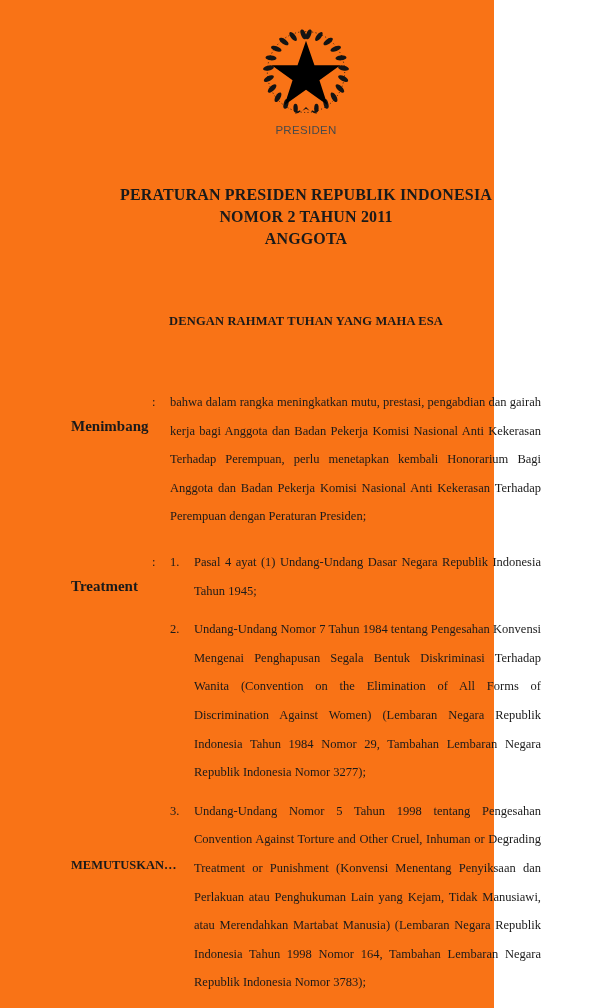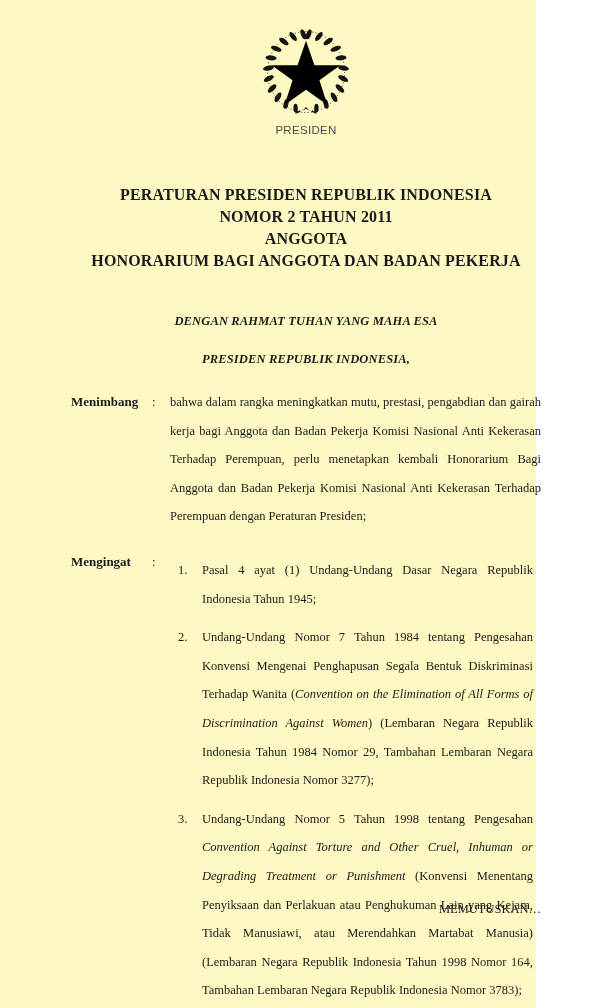--- a/index.html
+++ b/index.html
@@ -11,23 +11,23 @@
     width: 612px;
     height: 1008px;
     position: relative;
     font-family: "Liberation Serif", "DejaVu Serif", serif;
     color: #1a1a1a;
     overflow: hidden;
   }
 
   .page {
     position: relative;
-    width: 536px;
+    width: 494px;
     height: 1008px;
-    background: #fef9c3;
+    background: #f97316;
   }
 
   
   .emblem-block {
     position: absolute;
     left: 0;
     top: 26px;
     width: 612px;
     text-align: center;
   }
@@ -66,43 +66,43 @@
     left: 0;
     top: 310px;
     width: 612px;
     text-align: center;
   }
   .decree-line {
     font-weight: bold;
     font-size: 12.5px;
     line-height: 22px;
     letter-spacing: 0.15px;
-    font-style: italic;
   }
   .decree-spacer { height: 16px; }
 
   
   .body-area {
     position: absolute;
     left: 71px;
     top: 388px;
     width: 470px;
   }
 
   .section {
     display: flex;
     align-items: flex-start;
     margin-bottom: 17px;
   }
   .sec-label {
     width: 81px;
     flex: 0 0 81px;
     font-weight: bold;
-    font-size: 13px;
-    line-height: 28.6px;
+    font-size: 15px;
+    line-height: 28.6px;
+    margin-top: 24px;
   }
   .sec-colon {
     width: 18px;
     flex: 0 0 18px;
     font-size: 12.5px;
     line-height: 28.6px;
   }
   .sec-content {
     flex: 1 1 auto;
   }
@@ -112,21 +112,21 @@
     text-justify: inter-word;
     font-size: 12.5px;
     line-height: 28.6px;
     hyphens: none;
   }
   .para:last-child { margin-bottom: 0; }
 
   
   ol.legal-list {
     list-style: none;
-    margin: 8px;
+    margin: 0;
     padding: 0;
     counter-reset: legalitem;
   }
   ol.legal-list > li {
     counter-increment: legalitem;
     position: relative;
     padding-left: 24px;
     margin-bottom: 10px;
     text-align: justify;
     text-justify: inter-word;
@@ -137,30 +137,29 @@
   ol.legal-list > li::before {
     content: counter(legalitem) ".";
     position: absolute;
     left: 0;
     top: 0;
     width: 18px;
     text-align: left;
     font-size: 12.5px;
     line-height: 28.6px;
   }
-  .it { font-style: italic; }
+  .it { }
 
   
   .footer-line {
     position: absolute;
     left: 71px;
-    top: 900px;
+    top: 856px;
     width: 470px;
-    text-align: right;
-    font-weight: normal;
+    font-weight: bold;
     font-size: 12.5px;
     line-height: 18px;
   }
 </style>
 </head>
 <body>
 
 <div class="page">
 
   <div class="emblem-block">
@@ -252,41 +251,39 @@
     </svg>
     <div class="emblem-caption">
       <div>PRESIDEN</div>
     </div>
   </div>
 
   <div class="title-block">
     <div class="title-line">PERATURAN  PRESIDEN REPUBLIK INDONESIA</div>
     <div class="title-line">NOMOR  2  TAHUN  2011</div>
     <div class="title-line">ANGGOTA</div>
-    <div class="title-line">HONORARIUM BAGI ANGGOTA DAN BADAN PEKERJA</div>
   </div>
 
   <div class="decree-block">
     <div class="decree-line">DENGAN RAHMAT TUHAN YANG MAHA ESA</div>
     <div class="decree-spacer"></div>
-    <div class="decree-line">PRESIDEN REPUBLIK INDONESIA,</div>
   </div>
 
   <div class="body-area">
 
     <div class="section">
       <div class="sec-label">Menimbang</div>
       <div class="sec-colon">:</div>
       <div class="sec-content">
         <div class="para">bahwa dalam rangka meningkatkan mutu, prestasi, pengabdian dan gairah kerja bagi Anggota dan Badan Pekerja Komisi Nasional Anti Kekerasan Terhadap Perempuan, perlu menetapkan kembali Honorarium Bagi Anggota dan Badan Pekerja Komisi Nasional Anti Kekerasan Terhadap Perempuan dengan Peraturan Presiden;</div>
       </div>
     </div>
 
     <div class="section">
-      <div class="sec-label">Mengingat</div>
+      <div class="sec-label">Treatment</div>
       <div class="sec-colon">:</div>
       <div class="sec-content">
         <ol class="legal-list">
           <li>
             <span>Pasal 4 ayat (1) Undang-Undang Dasar Negara Republik Indonesia Tahun 1945;</span><span class="it"></span><span></span>
           </li>
           <li>
             <span>Undang-Undang Nomor 7 Tahun 1984 tentang Pengesahan Konvensi Mengenai Penghapusan Segala Bentuk Diskriminasi Terhadap Wanita (</span><span class="it">Convention on the Elimination of All Forms of Discrimination Against Women</span><span>) (Lembaran Negara Republik Indonesia Tahun 1984 Nomor 29, Tambahan Lembaran Negara Republik Indonesia Nomor 3277);</span>
           </li>
           <li>

